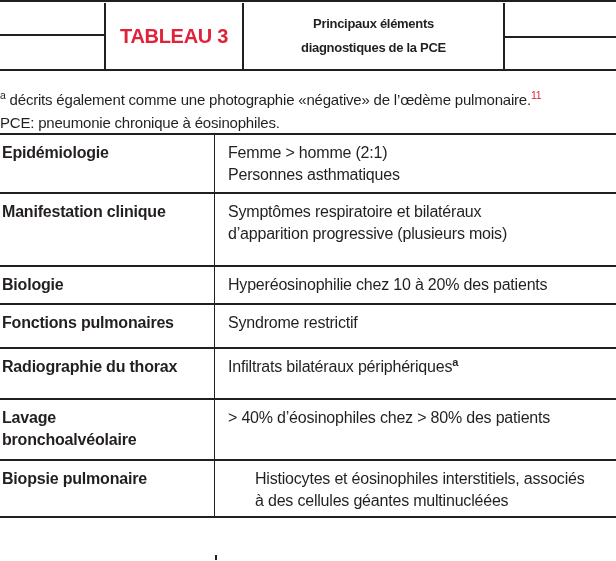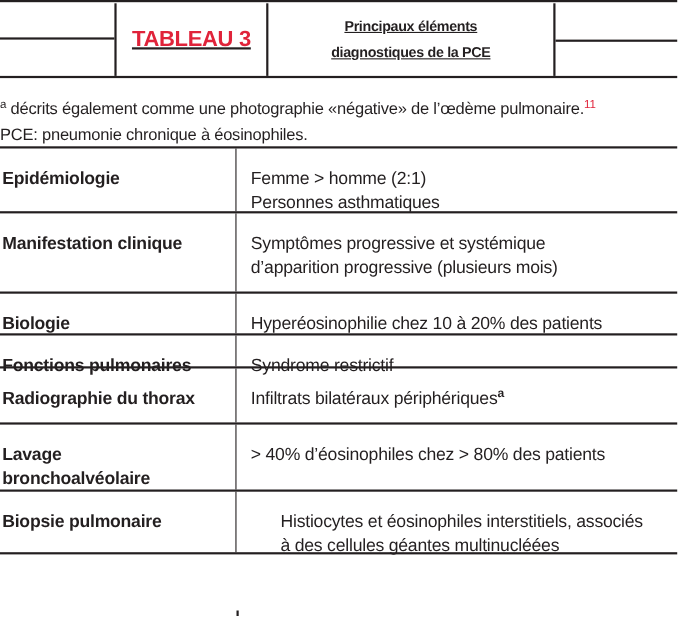--- a/index.html
+++ b/index.html
@@ -21,21 +21,20 @@
   .header-bottom-rule  { left: 0;   top: 69px; width: 616px; height: 2px; }
 
   .header-box {
     position: absolute;
     left: 104px; top: 3px;
     width: 401px; height: 66px;
     border-left: 2px solid #231f20;
     border-right: 2px solid #231f20;
     box-sizing: border-box;
     display: flex;
-    text-decoration: underline;
   }
   .tableau-cell {
     width: 136px;
     border-right: 2px solid #231f20;
     display: flex; align-items: center; justify-content: center;
   }
   .tableau-label {
     color: #e0233a;
     font-weight: 700;
     font-size: 20px;
@@ -75,25 +74,25 @@
     left: 0; top: 133px; width: 616px;
     border-top: 2px solid #231f20;
     box-sizing: border-box;
   }
   .trow {
     display: flex;
     border-bottom: 2px solid #231f20;
     box-sizing: border-box;
   }
   .r1 { height: 59px; } .r2 { height: 73px; } .r3 { height: 38px; }
-  .r4 { height: 30px; } .r5 { height: 51px; } .r6 { height: 59px; }
+  .r4 { height: 44px; } .r5 { height: 51px; } .r6 { height: 59px; }
   .r7 { height: 61px; } .r8 { height: 57px; gap: 27px; }
   .tcell {
     box-sizing: border-box;
-    padding-top: 17px;
+    padding-top: 7px;
     font-size: 16px;
     line-height: 22px;
     letter-spacing: -0.2px;
     white-space: pre-line;
   }
   .tcell.label {
     width: 215px;
     border-right: 1.5px solid #231f20;
     padding-left: 2px;
     padding-right: 6px;
@@ -141,21 +140,21 @@
   <div class="main-table">
 
     <div class="trow r1">
       <div class="tcell label">Epidémiologie</div>
       <div class="tcell value">Femme &gt; homme (2:1)
 Personnes asthmatiques</div>
     </div>
 
     <div class="trow r2">
       <div class="tcell label">Manifestation clinique</div>
-      <div class="tcell value">Symptômes progressive et systémique
+      <div class="tcell value">Symptômes respiratoire et bilatéraux
 d’apparition progressive (plusieurs mois)</div>
     </div>
 
     <div class="trow r3">
       <div class="tcell label">Biologie</div>
       <div class="tcell value">Hyperéosinophilie chez 10 à 20% des patients</div>
     </div>
 
     <div class="trow r4">
       <div class="tcell label">Fonctions pulmonaires</div>

